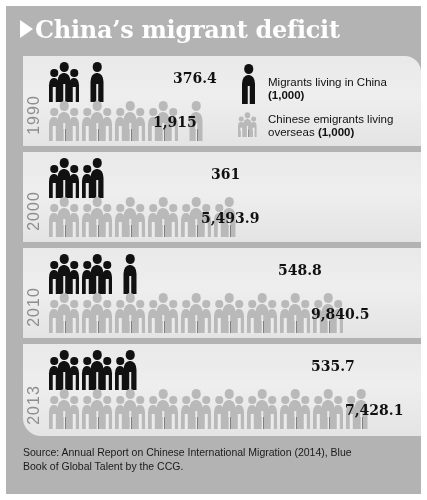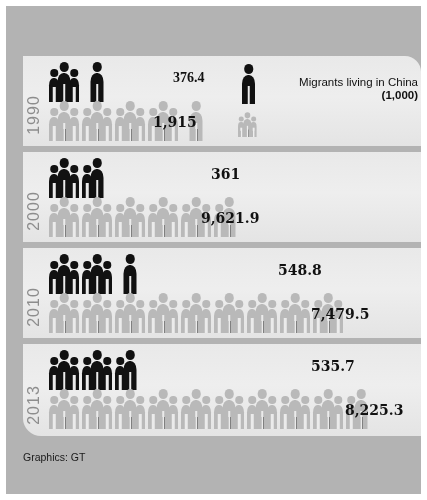--- a/index.html
+++ b/index.html
@@ -156,21 +156,20 @@
     font-size: 14px;
     color: #111111;
     white-space: nowrap;
     z-index: 20;
   }
 
   
   .legend {
     position: absolute;
     z-index: 30;
-    text-align: right;
   }
   .legend-item {
     display: flex;
     align-items: flex-start;
     margin-bottom: 7px;
   }
   .legend-icon {
     width: 30px;
     flex: none;
     position: relative;
@@ -195,20 +194,24 @@
     line-height: 13.5px;
     color: #1a1a1a;
   }
   .source .graphics { margin-top: 5px; }
 </style>
 </head>
 <body>
 
 <div id="infographic">
 
+  <div class="title-bar">
+    <div class="title-triangle"></div>
+    <div class="title-text">China’s migrant deficit</div>
+  </div>
 
   <div class="panel first" style="top:50px;height:90px;">
     <div class="year-label" style="top:103px;">1990</div>
     <div class="pict-row dark" id="r0d">
         <div class="group">
           <div class="fig side left">
             <div class="head" style="background: rgb(17, 17, 17);"></div>
             <div class="body" style="background: rgb(17, 17, 17);"></div>
             <div class="leg-gap" style="background: rgb(235, 235, 235);"></div>
           </div>
@@ -301,21 +304,21 @@
           </div>
         </div>
         <div class="group">
           <div class="fig mid">
             <div class="head" style="background: rgb(185, 185, 185);"></div>
             <div class="body" style="background: rgb(185, 185, 185);"></div>
             <div class="leg-gap" style="background: rgb(235, 235, 235);"></div>
           </div>
         </div>
       </div>
-    <div class="value" style="left:150px;top:14px;font-family:Liberation Serif, serif;">376.4</div>
+    <div class="value" style="left:150px;top:14px;">376.4</div>
     <div class="value" style="left:130px;top:58px;">1,915</div>
 
     <div class="legend" style="left:215px;top:20px;">
       <div class="legend-item">
         <div class="legend-icon">
           <div class="fig mid" style="bottom:2px;left:4px;transform:none;">
             <div class="head" style="background:#111111;"></div>
             <div class="body" style="background:#111111;"></div>
             <div class="leg-gap" style="background:#eeeeee;"></div>
           </div>
@@ -338,20 +341,24 @@
                 <div class="body" style="background:#b9b9b9;"></div>
                 <div class="leg-gap" style="background:#eeeeee;"></div>
               </div>
             <div class="fig mid">
                 <div class="head" style="background:#b9b9b9;"></div>
                 <div class="body" style="background:#b9b9b9;"></div>
                 <div class="leg-gap" style="background:#eeeeee;"></div>
               </div>
           </div>
         </div>
+        <div class="legend-text">
+          <span>Chinese emigrants living overseas</span>
+          <b>(1,000)</b>
+        </div>
       </div>
     </div>
   </div>
 
   <div class="panel" style="top:146px;height:90px;">
     <div class="year-label" style="top:103px;">2000</div>
     <div class="pict-row dark" id="r1d">
         <div class="group">
           <div class="fig side left">
             <div class="head" style="background: rgb(17, 17, 17);"></div>
@@ -475,21 +482,21 @@
             <div class="leg-gap" style="background: rgb(235, 235, 235);"></div>
           </div>
           <div class="fig mid">
             <div class="head" style="background: rgb(185, 185, 185);"></div>
             <div class="body" style="background: rgb(185, 185, 185);"></div>
             <div class="leg-gap" style="background: rgb(235, 235, 235);"></div>
           </div>
         </div>
       </div>
     <div class="value" style="left:188px;top:14px;">361</div>
-    <div class="value" style="left:178px;top:58px;">9,621.9</div>
+    <div class="value" style="left:178px;top:58px;">5,493.9</div>
   </div>
 
   <div class="panel" style="top:242px;height:90px;">
     <div class="year-label" style="top:103px;">2010</div>
     <div class="pict-row dark" id="r2d">
         <div class="group">
           <div class="fig side left">
             <div class="head" style="background: rgb(17, 17, 17);"></div>
             <div class="body" style="background: rgb(17, 17, 17);"></div>
             <div class="leg-gap" style="background: rgb(235, 235, 235);"></div>
@@ -679,21 +686,21 @@
             <div class="leg-gap" style="background: rgb(235, 235, 235);"></div>
           </div>
           <div class="fig mid">
             <div class="head" style="background: rgb(185, 185, 185);"></div>
             <div class="body" style="background: rgb(185, 185, 185);"></div>
             <div class="leg-gap" style="background: rgb(235, 235, 235);"></div>
           </div>
         </div>
       </div>
     <div class="value" style="left:255px;top:14px;">548.8</div>
-    <div class="value" style="left:288px;top:58px;">7,479.5</div>
+    <div class="value" style="left:288px;top:58px;">9,840.5</div>
   </div>
 
   <div class="panel last" style="top:338px;height:92px;">
     <div class="year-label" style="top:105px;">2013</div>
     <div class="pict-row dark" id="r3d">
         <div class="group">
           <div class="fig side left">
             <div class="head" style="background: rgb(17, 17, 17);"></div>
             <div class="body" style="background: rgb(17, 17, 17);"></div>
             <div class="leg-gap" style="background: rgb(235, 235, 235);"></div>
@@ -900,20 +907,21 @@
             <div class="leg-gap" style="background: rgb(235, 235, 235);"></div>
           </div>
           <div class="fig mid">
             <div class="head" style="background: rgb(185, 185, 185);"></div>
             <div class="body" style="background: rgb(185, 185, 185);"></div>
             <div class="leg-gap" style="background: rgb(235, 235, 235);"></div>
           </div>
         </div>
       </div>
     <div class="value" style="left:288px;top:14px;">535.7</div>
-    <div class="value" style="left:322px;top:58px;">8,225.3</div>
+    <div class="value" style="left:322px;top:58px;">7,428.1</div>
   </div>
 
   <div class="source" style="top:440px;">
-    <div class="graphics">Graphics: GT</div>
+    <div>Source: Annual Report on Chinese International Migration (2014), Blue</div>
+    <div>Book of Global Talent by the CCG.</div>
   </div>
 
 </div>
 
 </body></html>

